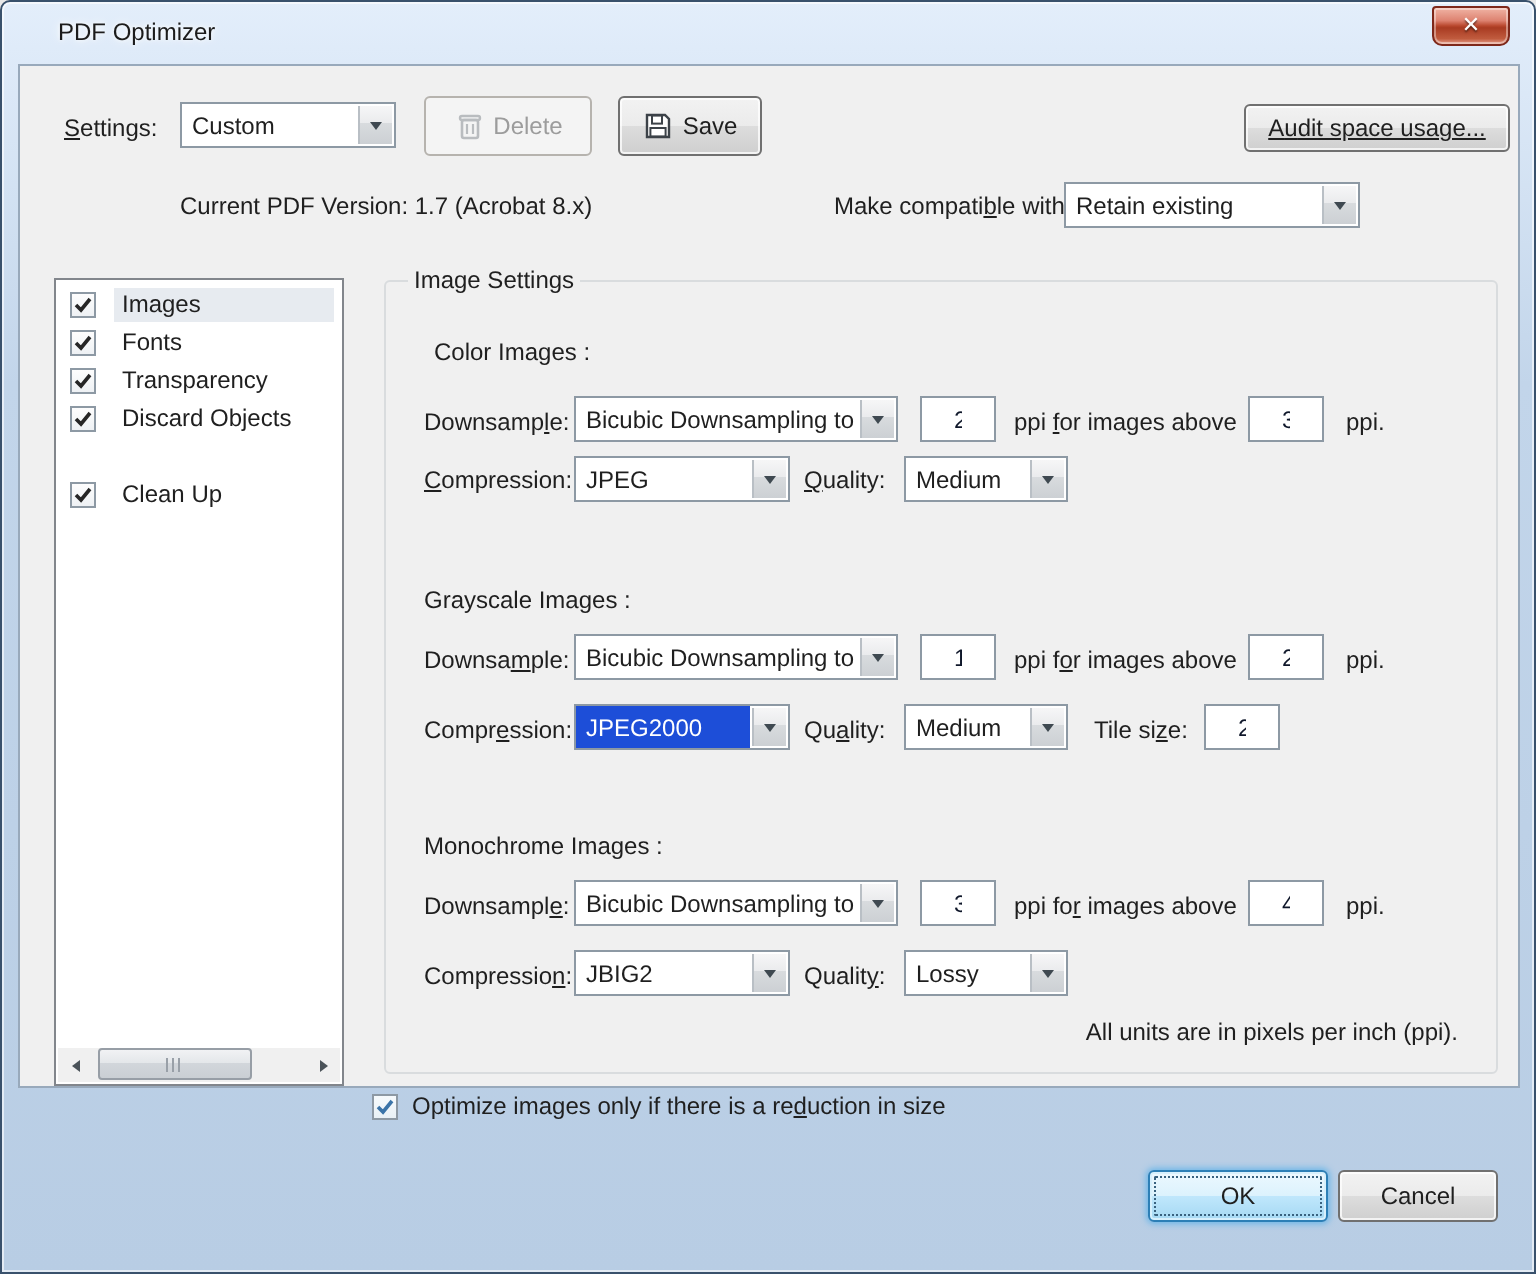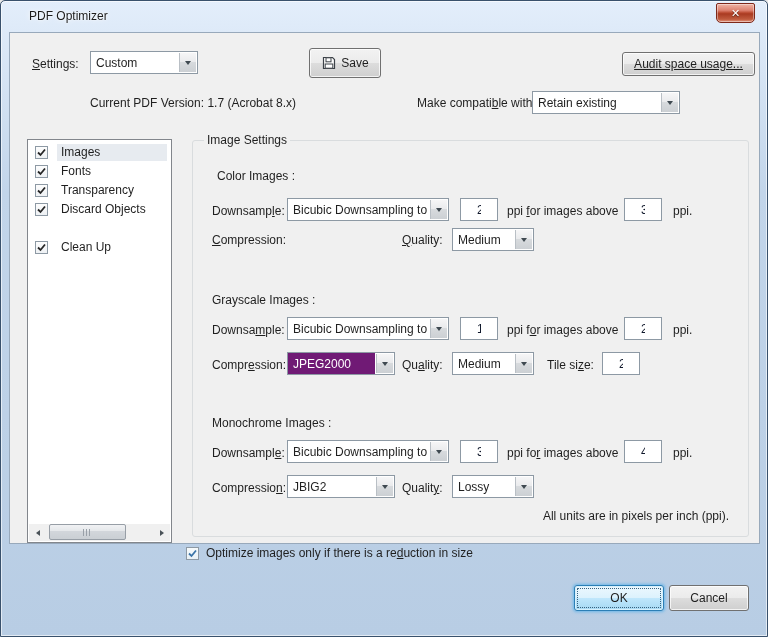--- a/index.html
+++ b/index.html
@@ -42,21 +42,21 @@
     box-shadow:0 0 3px 1px #6db7e8, inset 0 0 0 1px #d7f0fc;
   }
   .btn.default::after{content:"";position:absolute;inset:2px;border:1px dotted #39627f;border-radius:1px;}
 
   
   .combo{
     position:absolute;height:23px;background:#fff;border:1px solid #8d99a4;
     display:flex;align-items:stretch;cursor:default;
   }
   .combo-text{flex:1;display:flex;align-items:center;padding:0 5px;overflow:hidden;white-space:nowrap;}
-  .combo.selected .combo-text{background:#701a75;color:#fff;}
+  .combo.selected .combo-text{background:#1d4ed8;color:#fff;}
   .combo-arrow{width:17px;display:flex;align-items:center;justify-content:center;
     background:linear-gradient(#f6f6f7,#eaebed 45%,#d8dbde 46%,#ccd0d4);
     border-left:1px solid #b9bfc5;margin:1px;}
   .combo-arrow i{width:0;height:0;border-left:3.5px solid transparent;border-right:3.5px solid transparent;border-top:4px solid #3f4951;}
 
   .num-field{
     position:absolute;width:38px;height:23px;border:1px solid #8d99a4;background:#fff;
     font-family:inherit;font-size:12px;color:#0f172a;padding:2px 16px;outline:none;
   }
 
@@ -104,20 +104,29 @@
   <div class="client">
 
     <span class="lbl" style="left:22px;top:24px;"><u>S</u>ettings:</span>
     <div class="combo" style="left:80px;top:18px;width:108px;">
       <span class="combo-text">Custom</span>
       <span class="combo-arrow">
           <i></i>
         </span>
     </div>
 
+    <div class="btn disabled" style="left:202px;top:15px;width:84px;height:30px;">
+      <svg class="icon16" viewBox="0 0 16 16">
+        <rect x="4" y="5" width="8" height="9" rx="1" fill="none" stroke="#b9bcbf" stroke-width="1.3"></rect>
+        <rect x="3" y="3" width="10" height="2" rx="1" fill="none" stroke="#b9bcbf" stroke-width="1.2"></rect>
+        <line x1="6.5" y1="7" x2="6.5" y2="12" stroke="#b9bcbf" stroke-width="1.1"></line>
+        <line x1="9.5" y1="7" x2="9.5" y2="12" stroke="#b9bcbf" stroke-width="1.1"></line>
+      </svg>
+      <span>Delete</span>
+    </div>
 
     <div class="btn" style="left:299px;top:15px;width:72px;height:30px;">
       <svg class="icon16" viewBox="0 0 16 16">
         <path d="M2.5 2.5 h9 l2 2 v9 h-11 z" fill="#fdfdfd" stroke="#3c4248" stroke-width="1.2"></path>
         <rect x="5" y="2.8" width="5" height="4" fill="#fff" stroke="#3c4248" stroke-width="1"></rect>
         <rect x="4.2" y="9" width="7.6" height="4.2" fill="#fff" stroke="#3c4248" stroke-width="1"></rect>
       </svg>
       <span>Save</span>
     </div>
 
@@ -202,20 +211,26 @@
       <span class="combo-arrow">
           <i></i>
         </span>
     </div>
     <input class="num-field" style="left: 450px; top: 165px;" value="200">
     <span class="lbl" style="left:497px;top:171px;">ppi <u>f</u>or images above</span>
     <input class="num-field" style="left: 614px; top: 165px;" value="300">
     <span class="lbl" style="left:663px;top:171px;">ppi.</span>
 
     <span class="lbl" style="left:202px;top:200px;"><u>C</u>ompression:</span>
+    <div class="combo" style="left:277px;top:195px;width:108px;">
+      <span class="combo-text">JPEG</span>
+      <span class="combo-arrow">
+          <i></i>
+        </span>
+    </div>
     <span class="lbl" style="left:392px;top:200px;"><u>Q</u>uality:</span>
     <div class="combo" style="left:442px;top:195px;width:82px;">
       <span class="combo-text">Medium</span>
       <span class="combo-arrow">
           <i></i>
         </span>
     </div>
 
     <span class="lbl heading" style="left:202px;top:260px;">Grayscale Images :</span>
 

